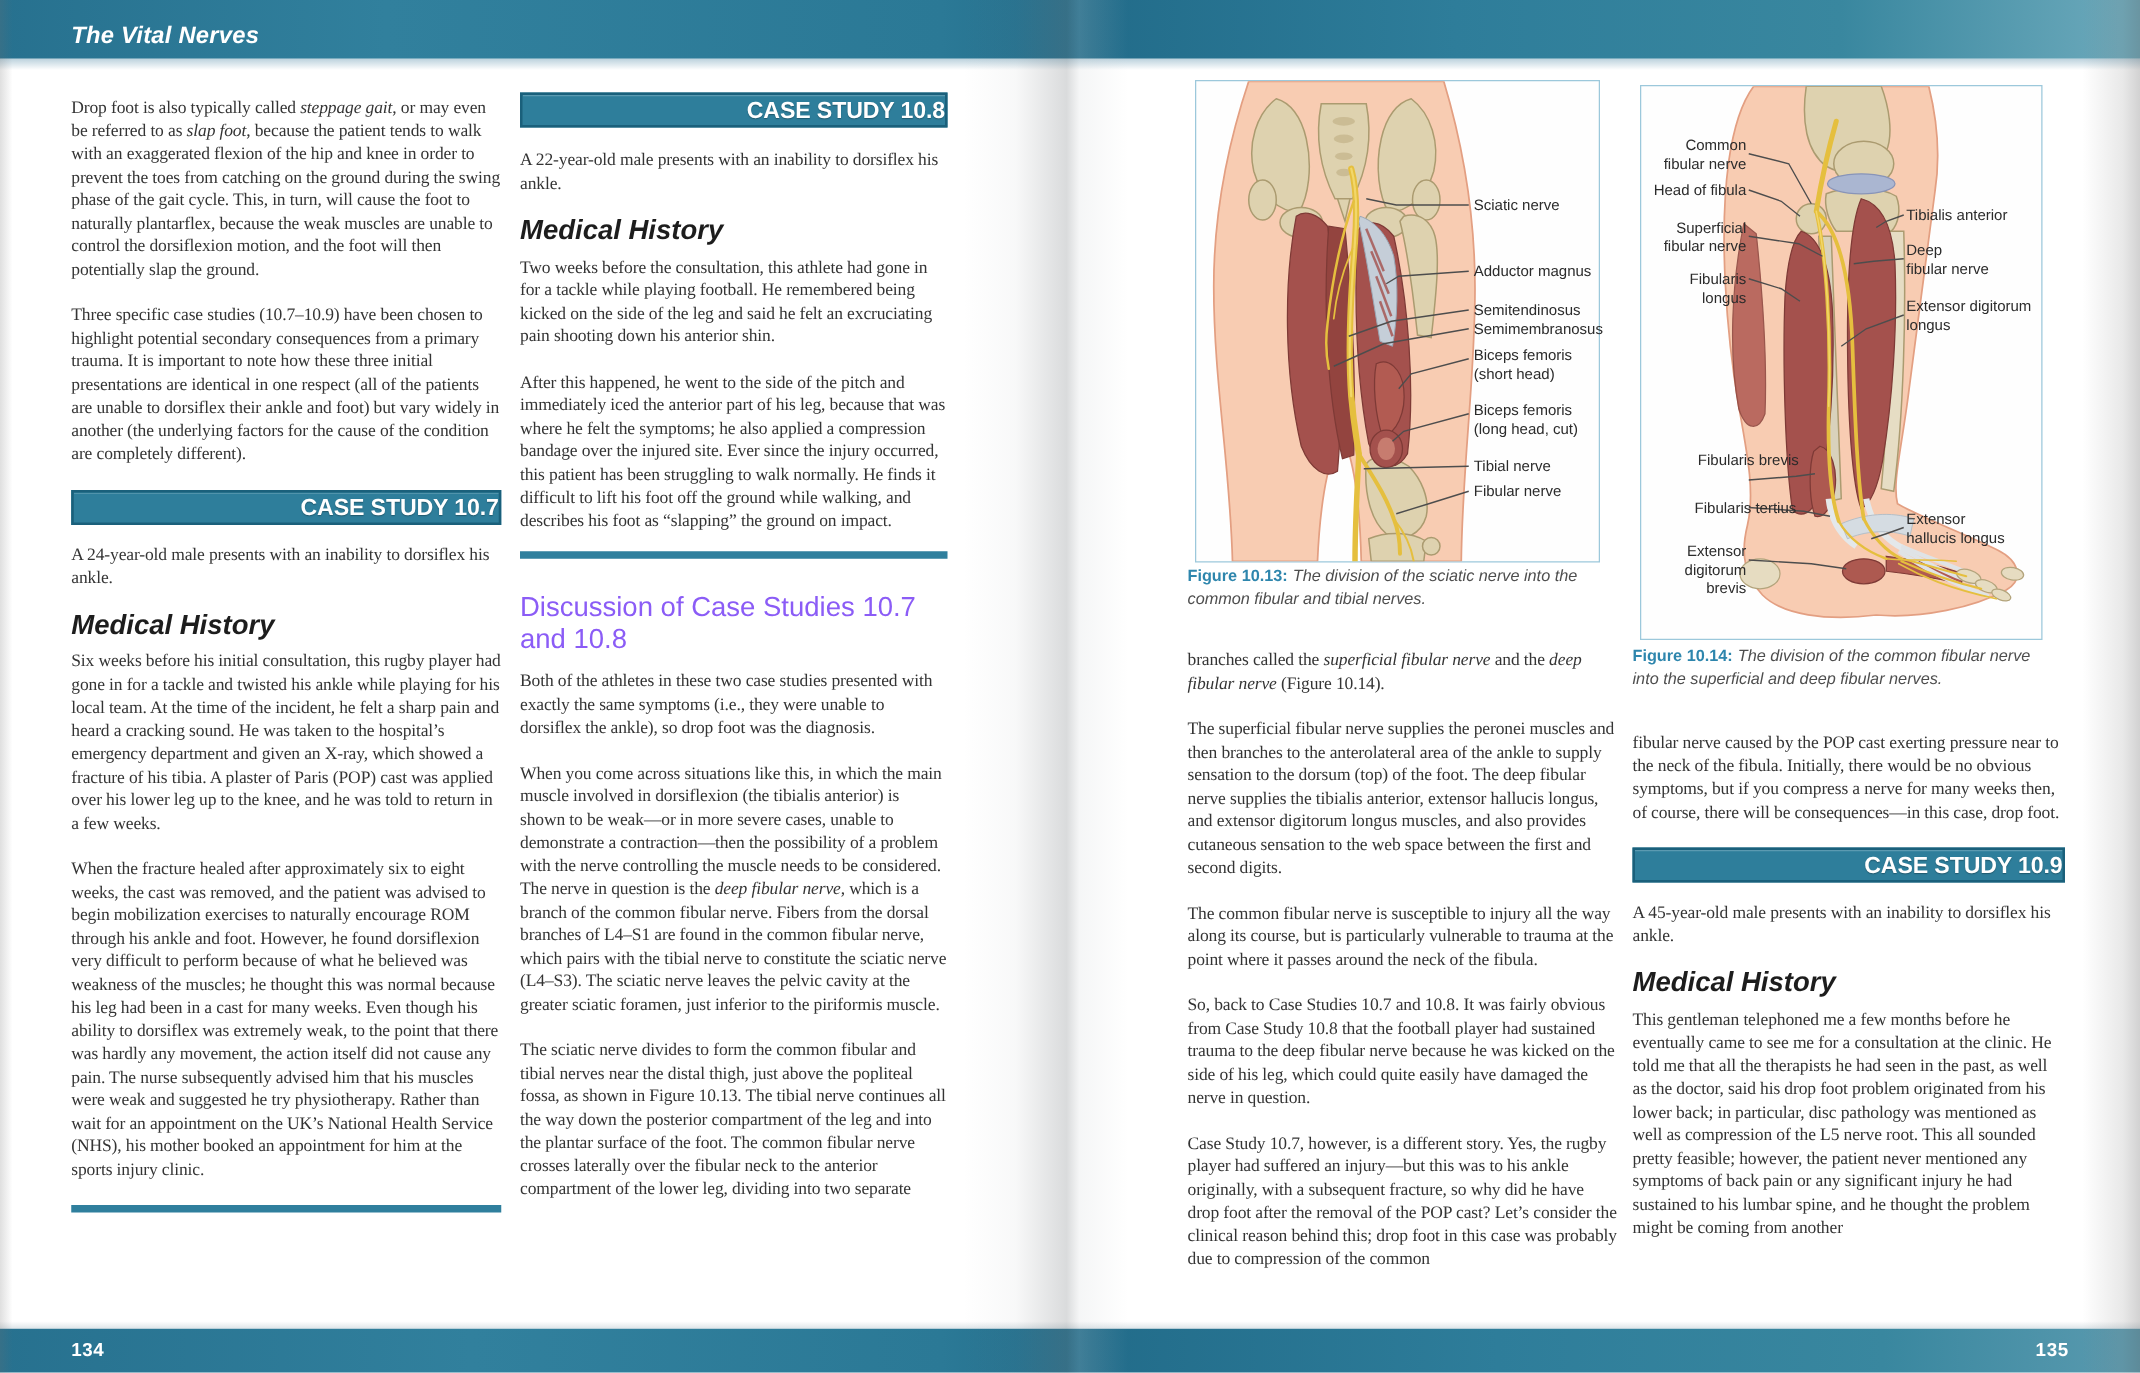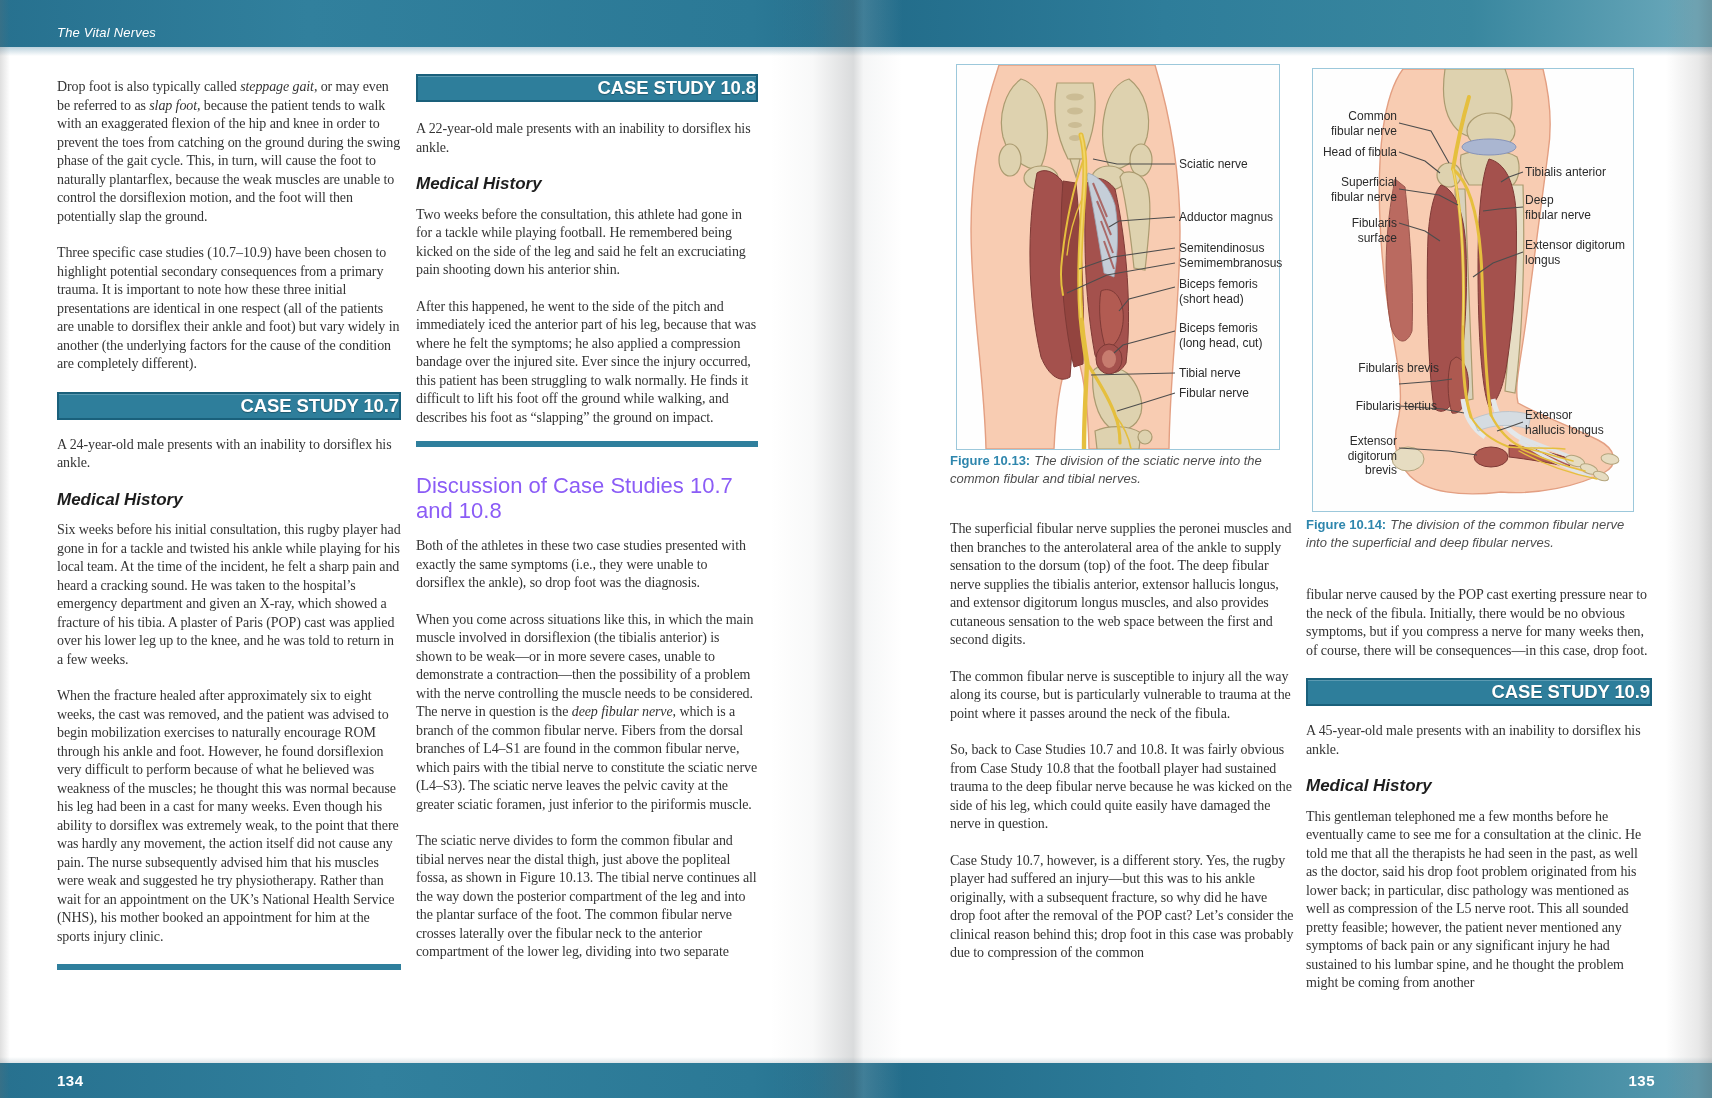--- a/index.html
+++ b/index.html
@@ -15,21 +15,21 @@
     background:linear-gradient(90deg,#27718f 0%,#31809d 18%,#2b7996 44%,#226c8a 51%,#2e7d9a 68%,#39879f 86%,#6aa8ba 99%);
     z-index:3;
   }
   .header-fade{
     position:absolute;top:47px;left:0;width:1712px;height:9px;
     background:linear-gradient(180deg,#bcd2dd,rgba(255,255,255,0));z-index:3;
   }
   .running-head{
     position:absolute;bottom:7px;color:#ffffff;
     font-family:"Liberation Sans","DejaVu Sans",sans-serif;
-    font-style:italic;font-weight:400;font-size:13px;letter-spacing:.2px;
+    font-style:italic;font-weight:700;font-size:19px;letter-spacing:.2px;
   }
   .running-head.left{left:57px;}
   .running-head.right{right:57px;text-align:right;}
   .footer-bar{
     position:absolute;bottom:0;left:0;width:1712px;height:35px;
     background:linear-gradient(90deg,#27718f 0%,#31809d 22%,#2b7996 44%,#226c8a 51%,#2e7d9a 70%,#39879f 88%,#5899ae 99%);
     z-index:3;
   }
   .footer-fade{
     position:absolute;bottom:35px;left:0;width:1712px;height:6px;
@@ -49,21 +49,21 @@
   .para{margin:12px 0 18px;}
   .cs-bar{
     background:#2e7e9b;border:2px solid #1a607b;color:#ffffff;text-align:right;
     font-family:"Liberation Sans","DejaVu Sans",sans-serif;font-weight:bold;
     font-size:18.5px;line-height:22px;padding:1px 0;
     text-shadow:0 1px 1px rgba(0,0,0,.3);
     box-shadow:inset 0 1px 0 rgba(255,255,255,.22);
   }
   .mh{
     font-family:"Liberation Sans","DejaVu Sans",sans-serif;
-    font-weight:bold;font-style:italic;font-size:17px;color:#1d1d1d;
+    font-weight:bold;font-style:italic;font-size:22px;color:#1d1d1d;
     margin:0 0 3px;letter-spacing:0;
   }
   .rule{height:6px;background:#2f7f9d;margin:8px 0 0;}
   .disc-heading{
     font-family:"Liberation Sans","DejaVu Sans",sans-serif;
     font-weight:normal;font-size:22px;line-height:25px;color:#8b5cf6;
     margin:26px 0 14px;letter-spacing:0;
   }
   
   .figure{
@@ -196,20 +196,21 @@
     <div class="fig-label" style="left:222px;top:256px;width:98px;">Biceps femoris
 (long head, cut)</div>
     <div class="fig-label" style="left:222px;top:301px;width:96px;">Tibial nerve</div>
     <div class="fig-label" style="left:222px;top:321px;width:96px;">Fibular nerve</div>
   </div>
   <div class="caption" style="left:950px;top:452px;width:334px;">
     <b>Figure 10.13:</b><span>The division of the sciatic nerve into the common fibular and tibial nerves.</span>
   </div>
 
   <div class="col" style="left:950px;top:508px;width:344px;">
+    <p class="para">branches called the <i>superficial fibular nerve</i> and the <i>deep fibular nerve</i> (Figure 10.14).</p>
     <p class="para">The superficial fibular nerve supplies the peronei muscles and then branches to the anterolateral area of the ankle to supply sensation to the dorsum (top) of the foot. The deep fibular nerve supplies the tibialis anterior, extensor hallucis longus, and extensor digitorum longus muscles, and also provides cutaneous sensation to the web space between the first and second digits.</p>
     <p class="para">The common fibular nerve is susceptible to injury all the way along its course, but is particularly vulnerable to trauma at the point where it passes around the neck of the fibula.</p>
     <p class="para">So, back to Case Studies 10.7 and 10.8. It was fairly obvious from Case Study 10.8 that the football player had sustained trauma to the deep fibular nerve because he was kicked on the side of his leg, which could quite easily have damaged the nerve in question.</p>
     <p class="para">Case Study 10.7, however, is a different story. Yes, the rugby player had suffered an injury—but this was to his ankle originally, with a subsequent fracture, so why did he have drop foot after the removal of the POP cast? Let’s consider the clinical reason behind this; drop foot in this case was probably due to compression of the common</p>
   </div>
 
   <div class="figure" style="left:1312px;top:68px;width:320px;height:442px;">
     <svg width="320" height="442" viewBox="0 0 320 442">
       <path d="M90,0 L230,0 C237,28 239,58 235,84 C229,132 221,192 213,252 C207,296 201,318 205,334 C222,344 254,356 285,371 C303,380 306,395 292,403 C266,417 225,426 188,423 C148,428 113,423 97,407 C83,392 79,375 85,351 C91,325 85,295 78,256 C68,198 62,118 70,60 C74,32 81,12 90,0 Z" fill="#f8ccb2" stroke="#e39f82" stroke-width="1.4"></path>
       <g fill="#ded2af" stroke="#ab9b70" stroke-width="1.2">
@@ -270,21 +271,21 @@
         <polyline points="210,138 186,140 170,142"></polyline>
         <polyline points="210,183 180,194 160,208"></polyline>
         <polyline points="210,353 196,358 184,362"></polyline>
       </g>
     </svg>
     <div class="fig-label r" style="left:0;top:40px;width:84px;">Common
 fibular nerve</div>
     <div class="fig-label r" style="left:0;top:76px;width:84px;">Head of fibula</div>
     <div class="fig-label r" style="left:0;top:106px;width:84px;">Superficial
 fibular nerve</div>
-    <div class="fig-label r" style="left:0;top:147px;width:84px;">Fibularis surface</div>
+    <div class="fig-label r" style="left:0;top:147px;width:84px;">Fibularis longus</div>
     <div class="fig-label r" style="left:0;top:292px;width:84px;margin-left:42px;">Fibularis brevis</div>
     <div class="fig-label r" style="left:0;top:330px;width:84px;margin-left:40px;">Fibularis tertius</div>
     <div class="fig-label r" style="left:0;top:365px;width:84px;">Extensor
 digitorum brevis</div>
     <div class="fig-label" style="left:212px;top:96px;width:106px;">Tibialis anterior</div>
     <div class="fig-label" style="left:212px;top:124px;width:106px;">Deep
 fibular nerve</div>
     <div class="fig-label" style="left:212px;top:169px;width:106px;">Extensor digitorum
 longus</div>
     <div class="fig-label" style="left:212px;top:339px;width:106px;">Extensor

